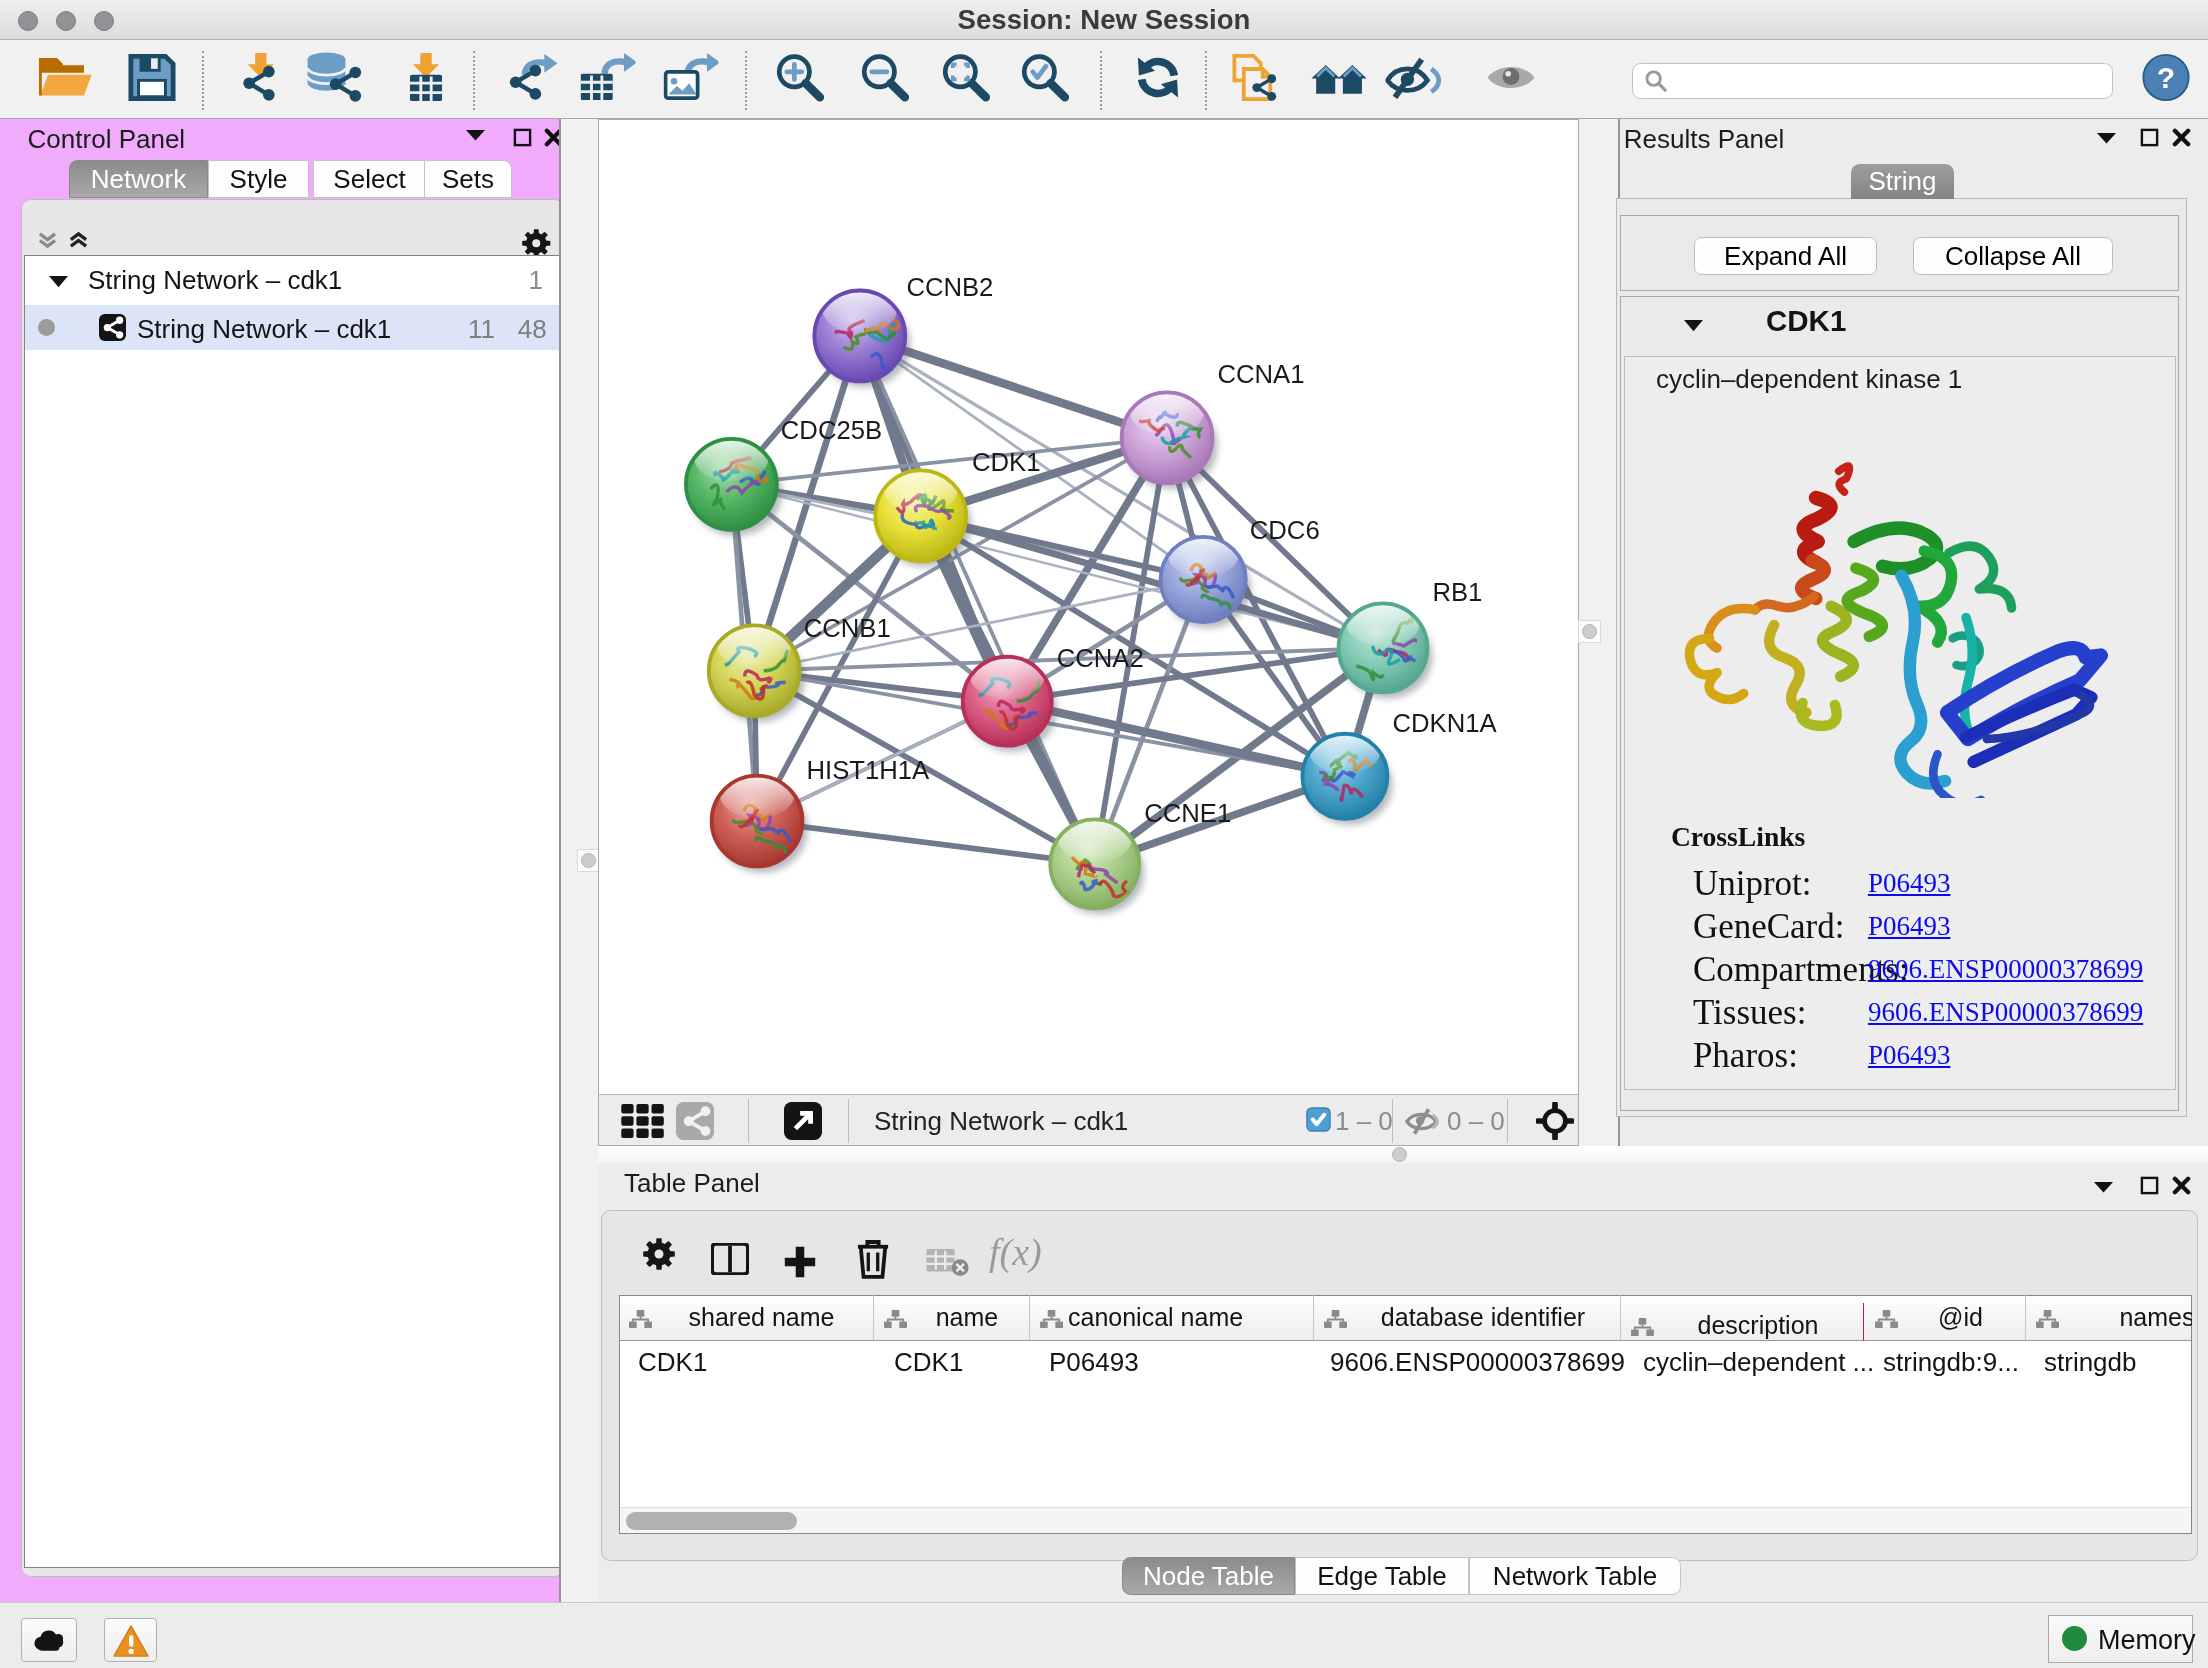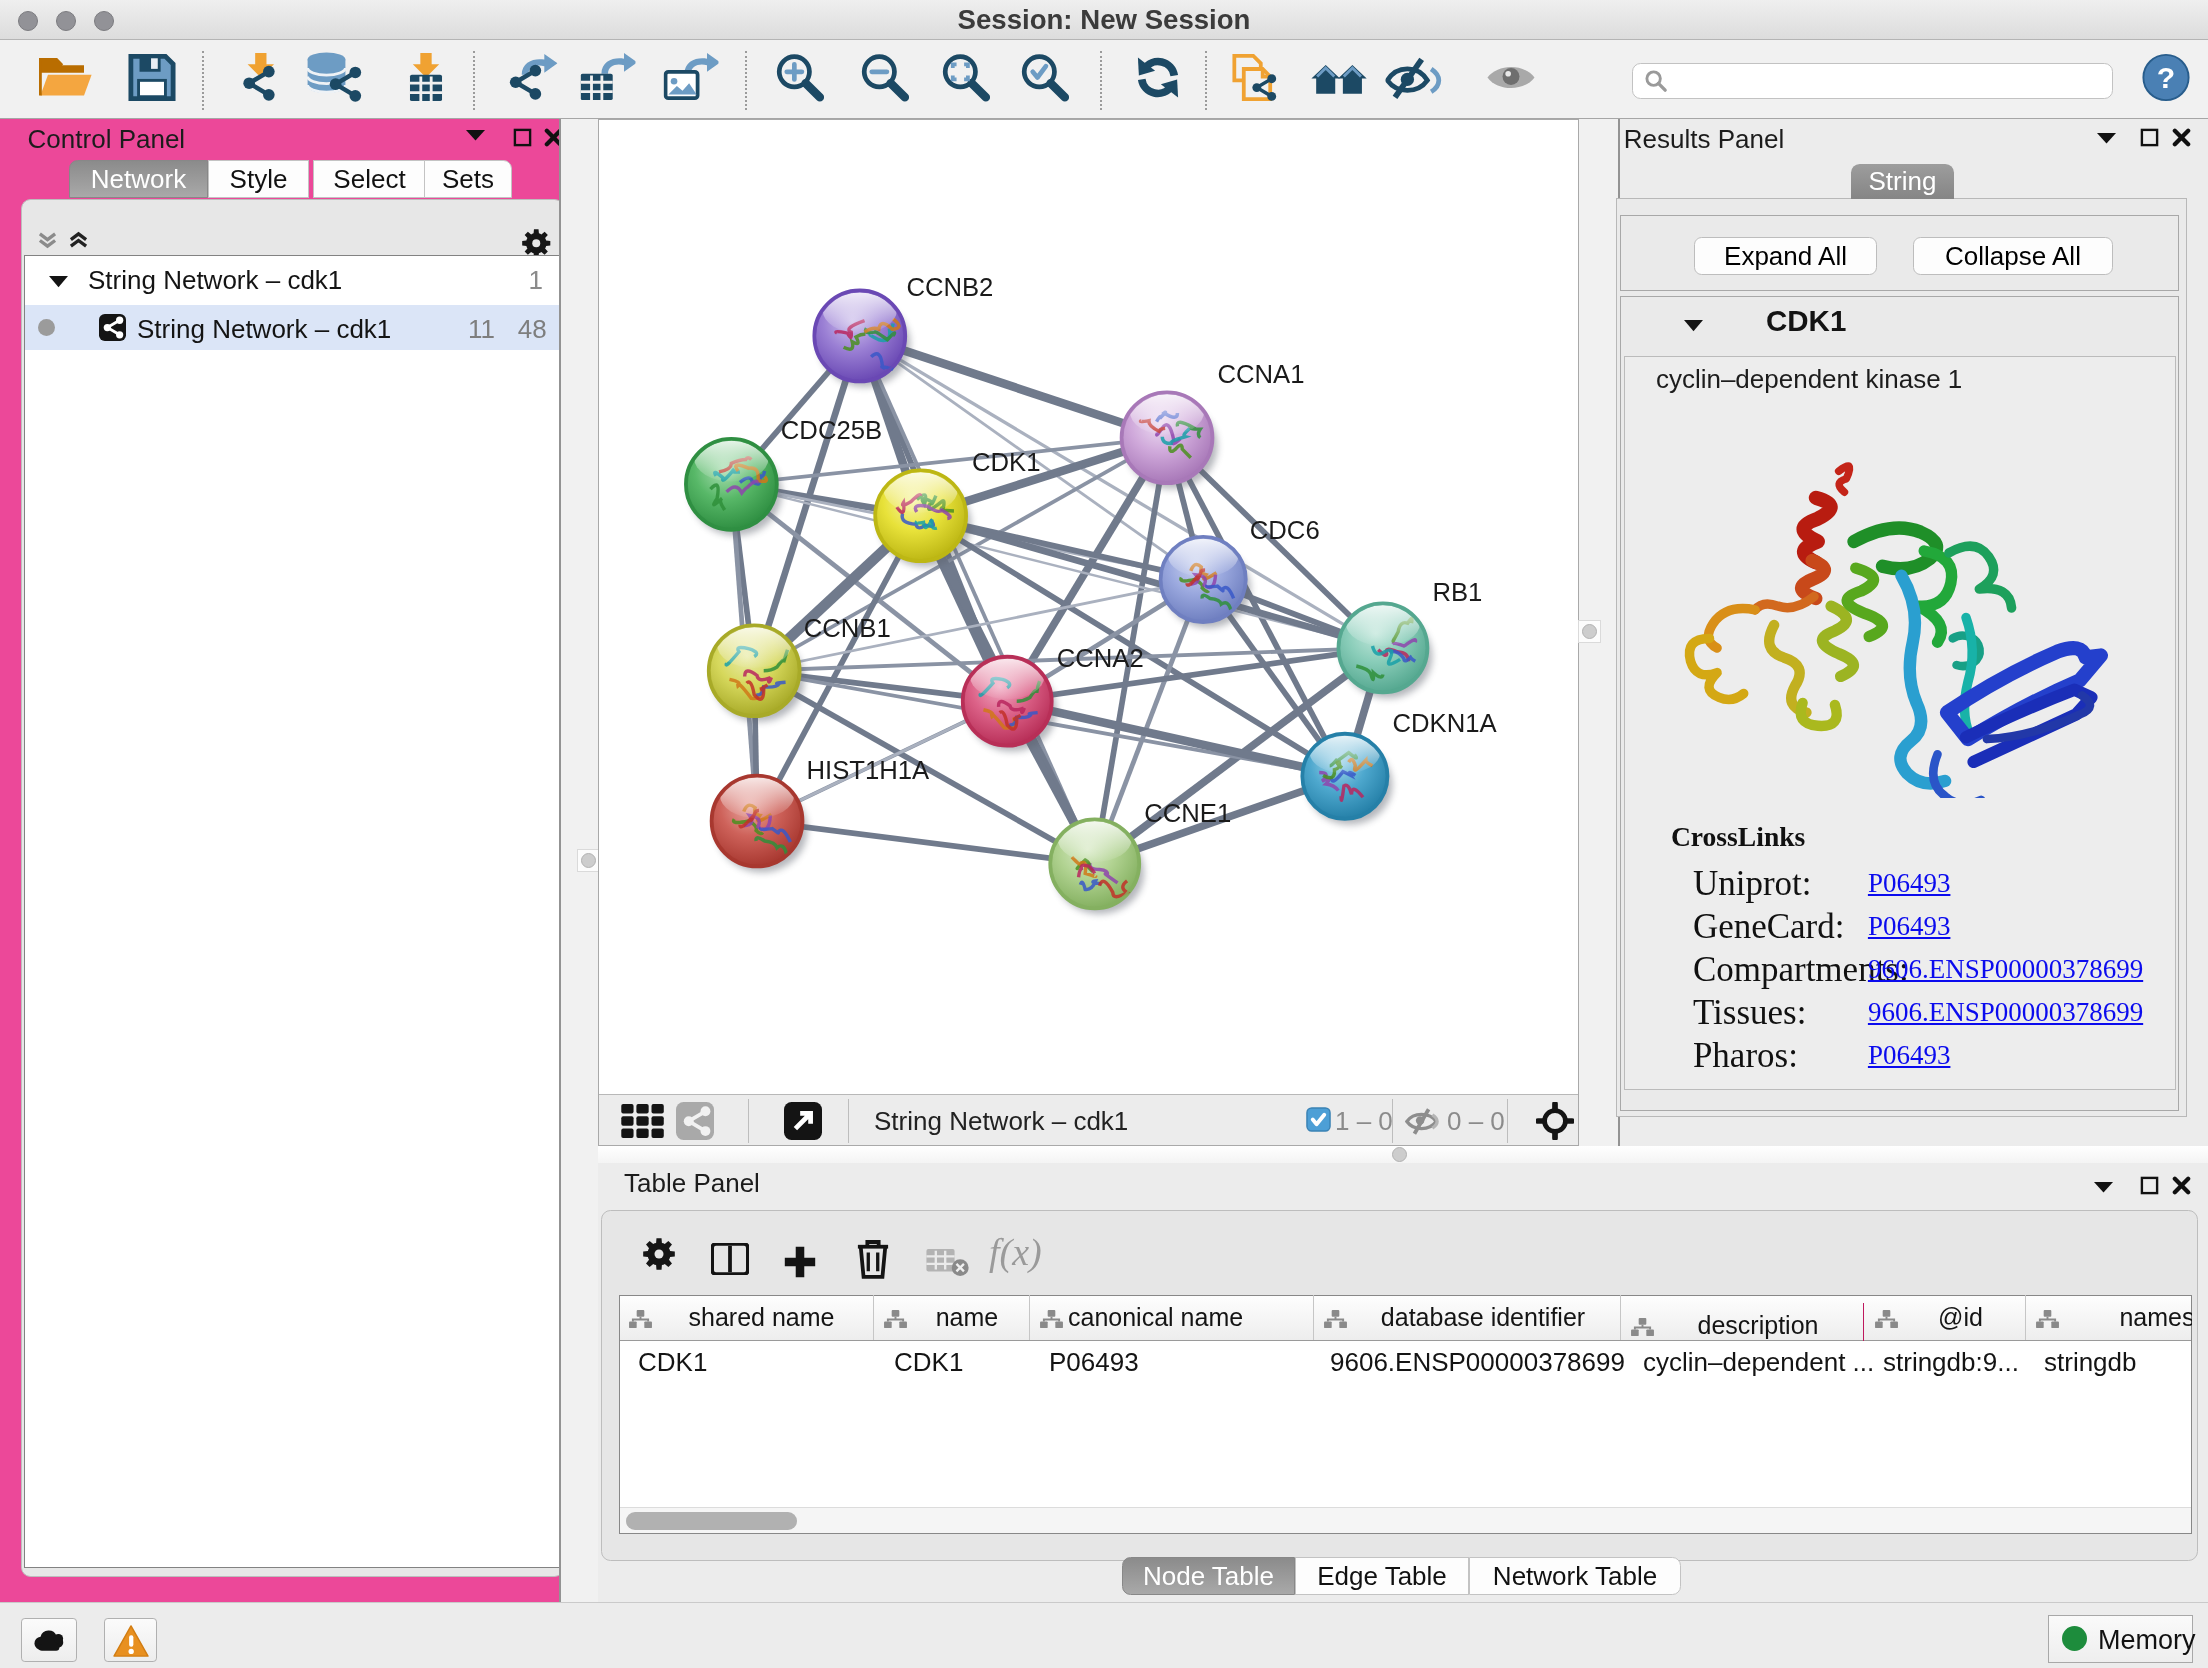--- a/index.html
+++ b/index.html
@@ -187,21 +187,21 @@
         <text x="26" y="37" font-family="Liberation Sans" font-size="32" font-weight="bold" fill="#fff" text-anchor="middle">?</text>
       </svg></div>
   <div class="abs" style="left:1632px;top:23px;width:481px;height:36px;background:#fff;border:1px solid #c2c2c2;border-radius:8.6px">
     <svg width="25" height="25" viewBox="0 0 26 26" style="position:absolute;left:11.4px;top:4.8px">
         <circle cx="10" cy="10" r="7" fill="none" stroke="#9a9a9a" stroke-width="3"></circle>
         <path d="M15 15l7 7" stroke="#9a9a9a" stroke-width="3.5" stroke-linecap="round"></path>
       </svg>
   </div>
 </div>
 
-<div class="abs" style="left:0;top:119px;width:561px;height:1483px;background:#ec4899">
+<div class="abs" style="left:0;top:119px;width:561px;height:1483px;background:#f0abfc">
   <div class="abs hdrtxt" style="left:27.6px;top:4.8px">Control Panel</div>
   <div style="position:absolute;left:465px;top:8.6px"><svg width="21" height="12.4" viewBox="0 0 22 13">
         <path d="M1 1h20L11.0 12z" fill="#111"></path>
       </svg></div>
     <div style="position:absolute;left:513px;top:8.6px"><svg width="19" height="19" viewBox="0 0 20 20">
         <rect x="2" y="2" width="16" height="16" fill="none" stroke="#111" stroke-width="2.5"></rect>
       </svg></div>
     <div style="position:absolute;left:544px;top:8.6px"><svg width="19" height="19" viewBox="0 0 20 20">
         <path d="M3 3L17 17M17 3L3 17" stroke="#111" stroke-width="4.5" stroke-linecap="round"></path>
       </svg></div>

